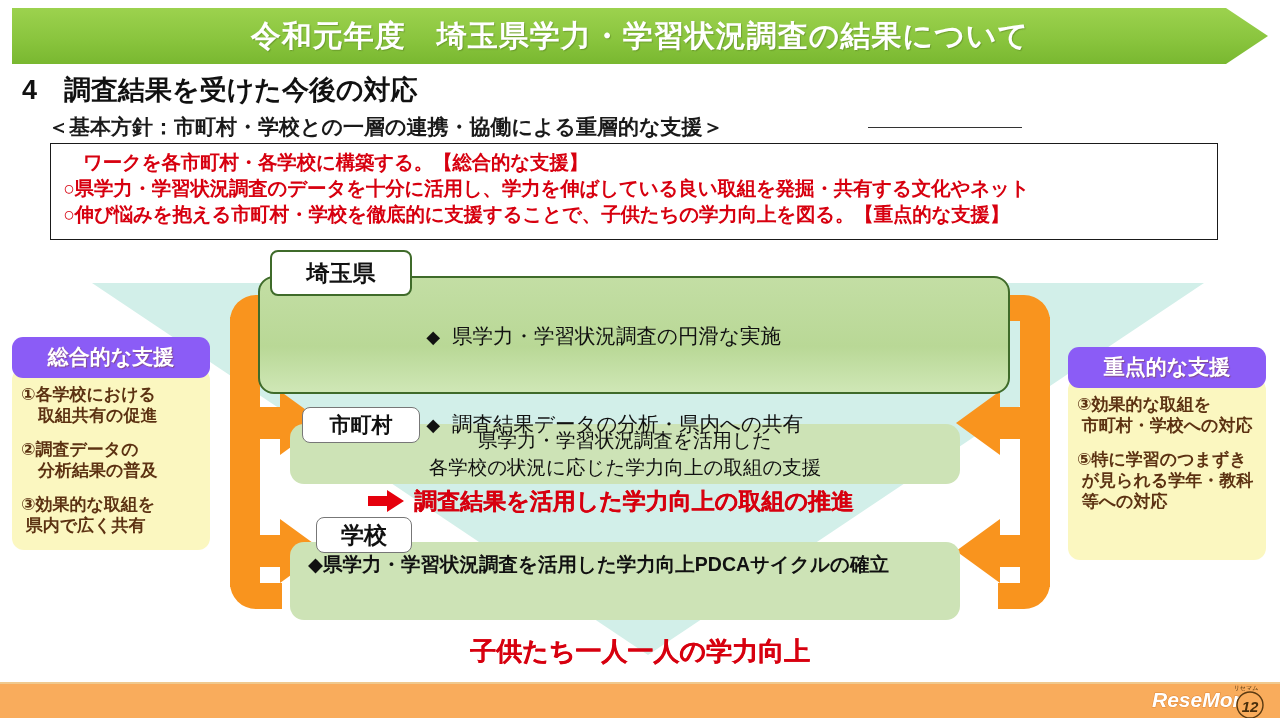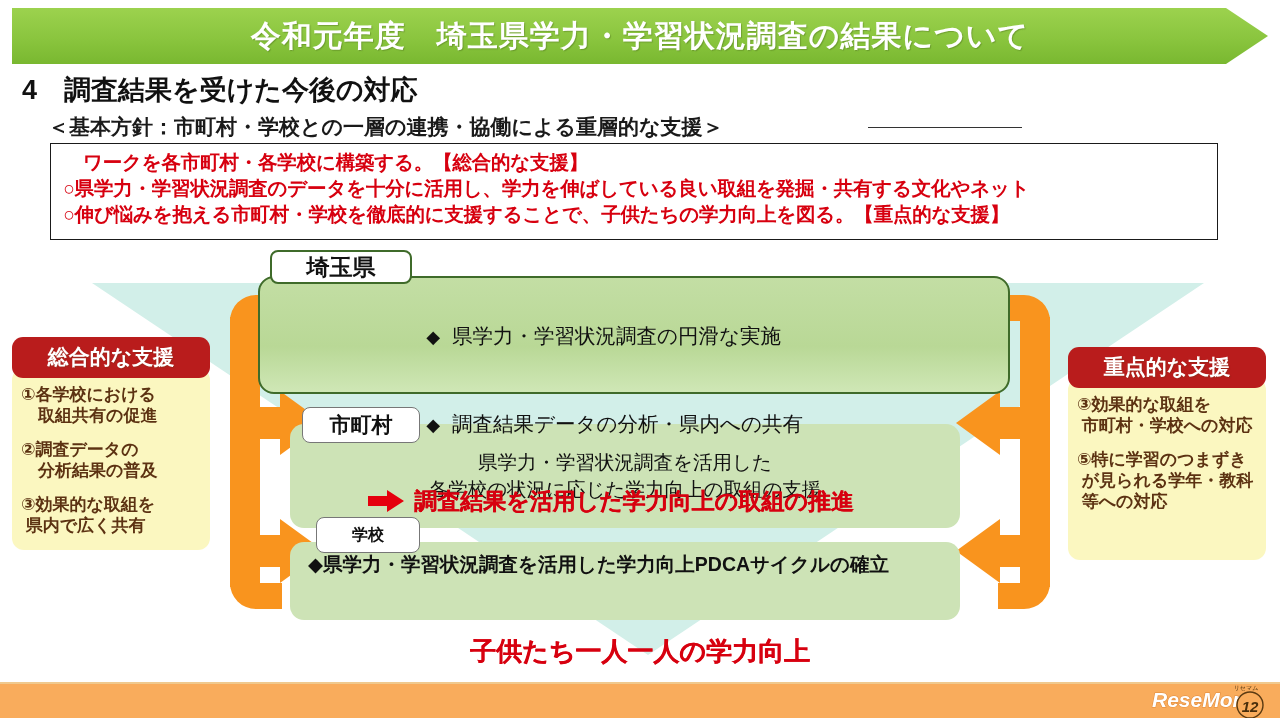--- a/index.html
+++ b/index.html
@@ -65,21 +65,21 @@
   
   .arrow-col { position: absolute; z-index: 1; }
   .arrow-left  { left: 222px; top: 287px;  width: 112px; height: 330px; }
   .arrow-right { left: 946px; top: 287px;  width: 112px; height: 330px; }
 
   
   .side-panel { position: absolute; z-index: 3; width: 198px; }
   .side-left  { left: 12px;   top: 337px; }
   .side-right { left: 1068px; top: 347px; }
   .side-head {
-    background: #b91c1c; color: #ffffff; font-weight: bold; font-size: 21px;
+    background: #8b5cf6; color: #ffffff; font-weight: bold; font-size: 21px;
     text-align: center; padding: 6px 4px 7px; border-radius: 11px;
     text-shadow: 1px 1px 1px rgba(120,50,25,.45);
     position: relative; z-index: 2; white-space: pre;
   }
   .side-body {
     background: #fbf7c0; border-radius: 12px; margin-top: -10px;
     padding: 16px 8px 14px 9px; position: relative; z-index: 1;
     min-height: 182px;
   }
   .side-item {
@@ -87,26 +87,26 @@
     margin-bottom: 13px; white-space: pre;
   }
   .side-item:last-child { margin-bottom: 0; }
 
   .tag {
     position: absolute; background: #ffffff; border-radius: 8px;
     font-weight: bold; color: #111; text-align: center;
     display: flex; align-items: center; justify-content: center;
     white-space: pre; z-index: 6;
   }
-  .tag-pref   { left: 270px; top: 250px; width: 142px; height: 34px;
+  .tag-pref   { left: 270px; top: 250px; width: 142px; height: 46px;
                 border: 2.2px solid #3f6b2a; font-size: 23px; }
   .tag-city   { left: 302px; top: 407px; width: 118px; height: 36px;
                 border: 1.8px solid #777; font-size: 21px; }
-  .tag-school { left: 316px; top: 517px; width: 104px;  height: 36px;
-                border: 1.8px solid #777; font-size: 16px; }
+  .tag-school { left: 316px; top: 517px; width: 96px;  height: 36px;
+                border: 1.8px solid #777; font-size: 23px; }
 
   .box-pref {
     position: absolute; left: 258px; top: 276px; width: 752px; height: 118px;
     background: linear-gradient(180deg,#c3dea4 0%, #b9d896 60%, #cfe7b6 100%);
     border: 2.4px solid #3f6b2a; border-radius: 16px;
     padding: 14px 0 0 0; z-index: 4;
   }
   .pref-line {
     font-size: 20.5px; color: #111; font-weight: 400;
     line-height: 1.42; padding-left: 132px; white-space: pre;
@@ -117,21 +117,21 @@
   }
   .red-arrow {
     width: 36px; height: 22px; margin-right: 10px; flex: none;
   }
   .pref-highlight-text {
     color: #d7000f; font-weight: bold; font-size: 23px; white-space: pre;
     text-shadow: 0.5px 0 0 #d7000f;
   }
 
   .box-city {
-    position: absolute; left: 290px; top: 424px; width: 670px; height: 104px;
+    position: absolute; left: 290px; top: 424px; width: 670px; height: 60px;
     background: #cde3b6; border-radius: 14px; z-index: 3;
     display: flex; flex-direction: column; align-items: center; justify-content: center;
   }
   .city-line { font-size: 19.5px; color: #111; line-height: 1.4; white-space: pre; }
 
   .box-school {
     position: absolute; left: 290px; top: 542px; width: 670px; height: 78px;
     background: #cde3b6; border-radius: 14px; z-index: 3;
     padding: 10px 0 0 18px;
   }

